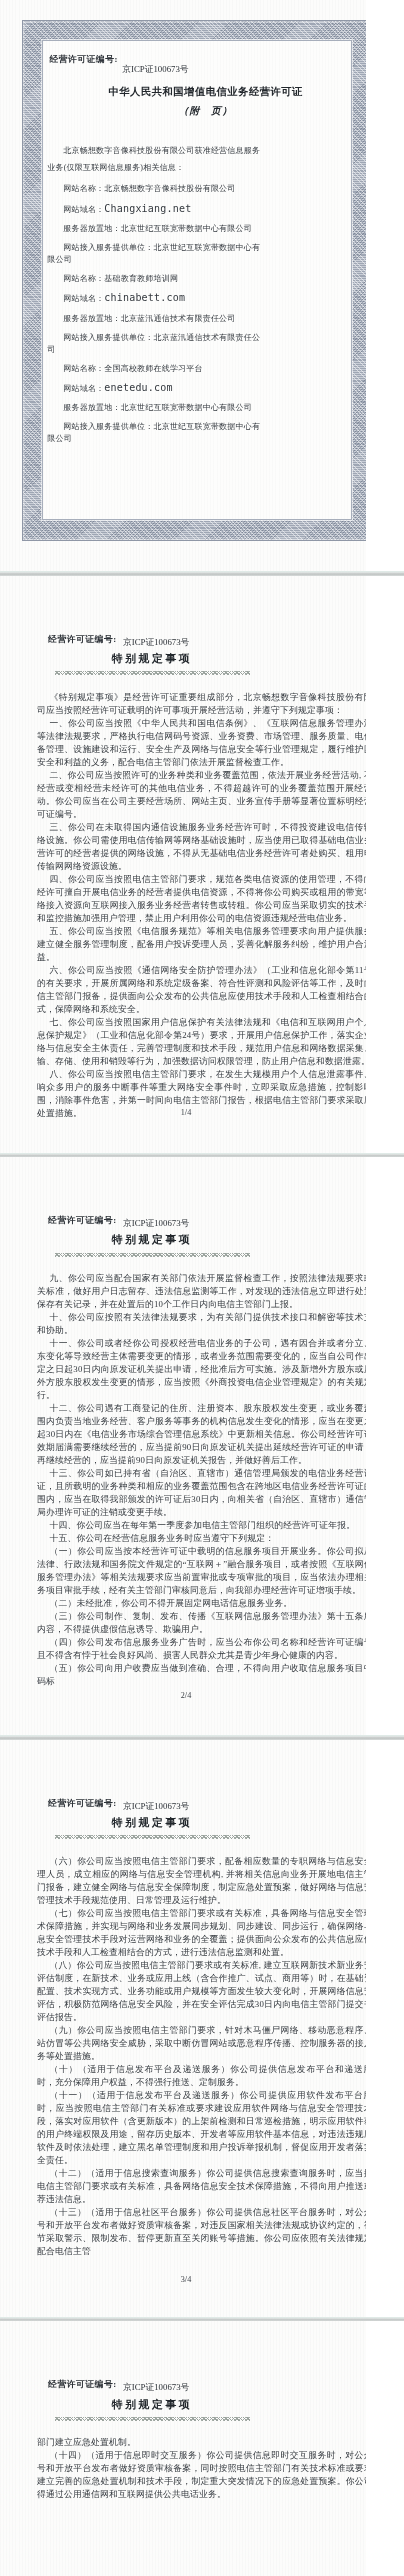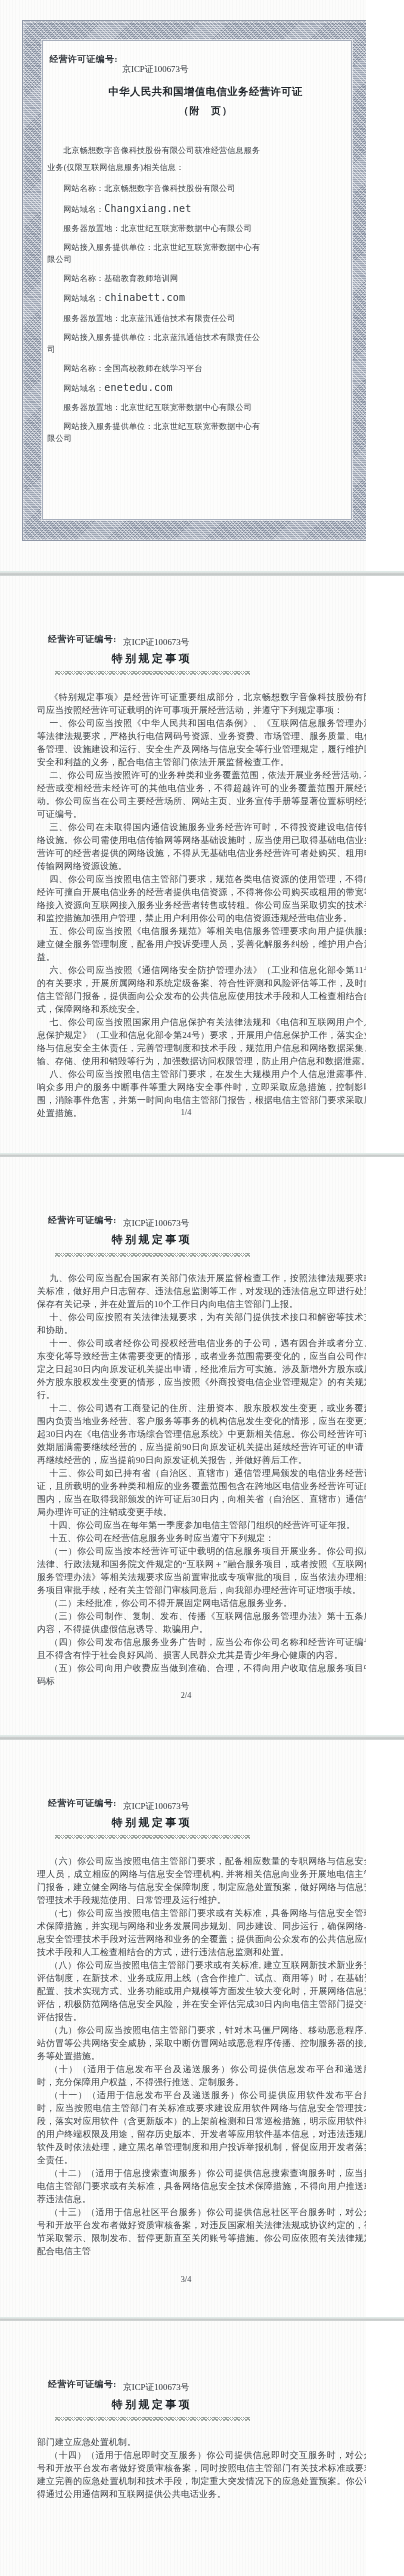--- a/index.html
+++ b/index.html
@@ -51,21 +51,21 @@
     background-image:repeating-linear-gradient(90deg,rgba(90,100,105,.022) 0 1px,rgba(0,0,0,0) 1px 3.1px);
     border:0.5px solid #a7aebb;
     box-shadow:0 0 0 1px rgba(255,255,255,.6);
   }
   .cert-no{position:absolute;top:12.4px;left:6.2px;font-size:8.8px;color:#2b3036;white-space:nowrap;}
   .cert-no .lbl{font-weight:700;letter-spacing:0.5px;}
   .cert-no .num{display:inline-block;transform:translateY(9.8px);margin-left:2.1px;}
   .cert-title{position:absolute;top:44px;left:15.5px;width:294px;text-align:center;
     font-size:10.3px;font-weight:700;letter-spacing:0.5px;color:#22272c;}
   .cert-sub{position:absolute;top:64px;left:15.5px;width:294px;text-align:center;
-    font-size:9.8px;font-weight:700;letter-spacing:1px;color:#22272c;}
+    font-size:9.8px;font-weight:700;letter-spacing:1px;color:#22272c;font-style:italic;}
   .cert-body{position:absolute;top:101px;left:4.1px;width:215px;font-size:8px;letter-spacing:0.2px;}
   .cert-body .intro{margin:0;line-height:17px;text-indent:2em;}
   .cert-body .item{margin:7.2px 0 0;line-height:12px;text-indent:2em;}
   .mono{font-family:"DejaVu Sans Mono","Liberation Mono",monospace;font-size:10px;}
 
   
   .prov-head{position:absolute;top:58px;left:44px;width:216px;color:#2b3036;}
   .no-row{font-size:8.8px;padding-left:4.1px;white-space:nowrap;}
   .no-row .lbl{font-weight:700;letter-spacing:0.5px;}
   .no-row .num{display:inline-block;transform:translateY(2.6px);margin-left:4.1px;}

